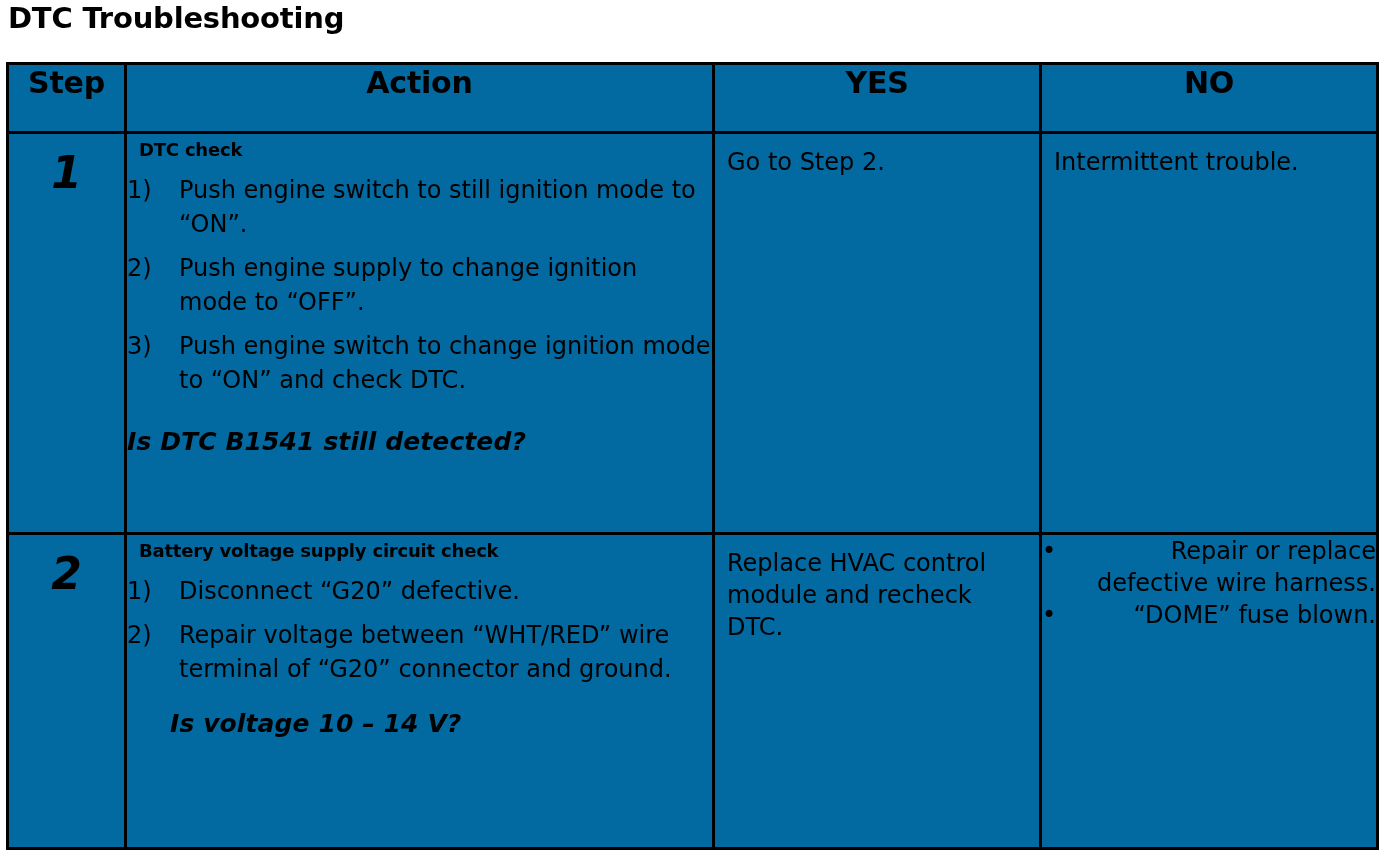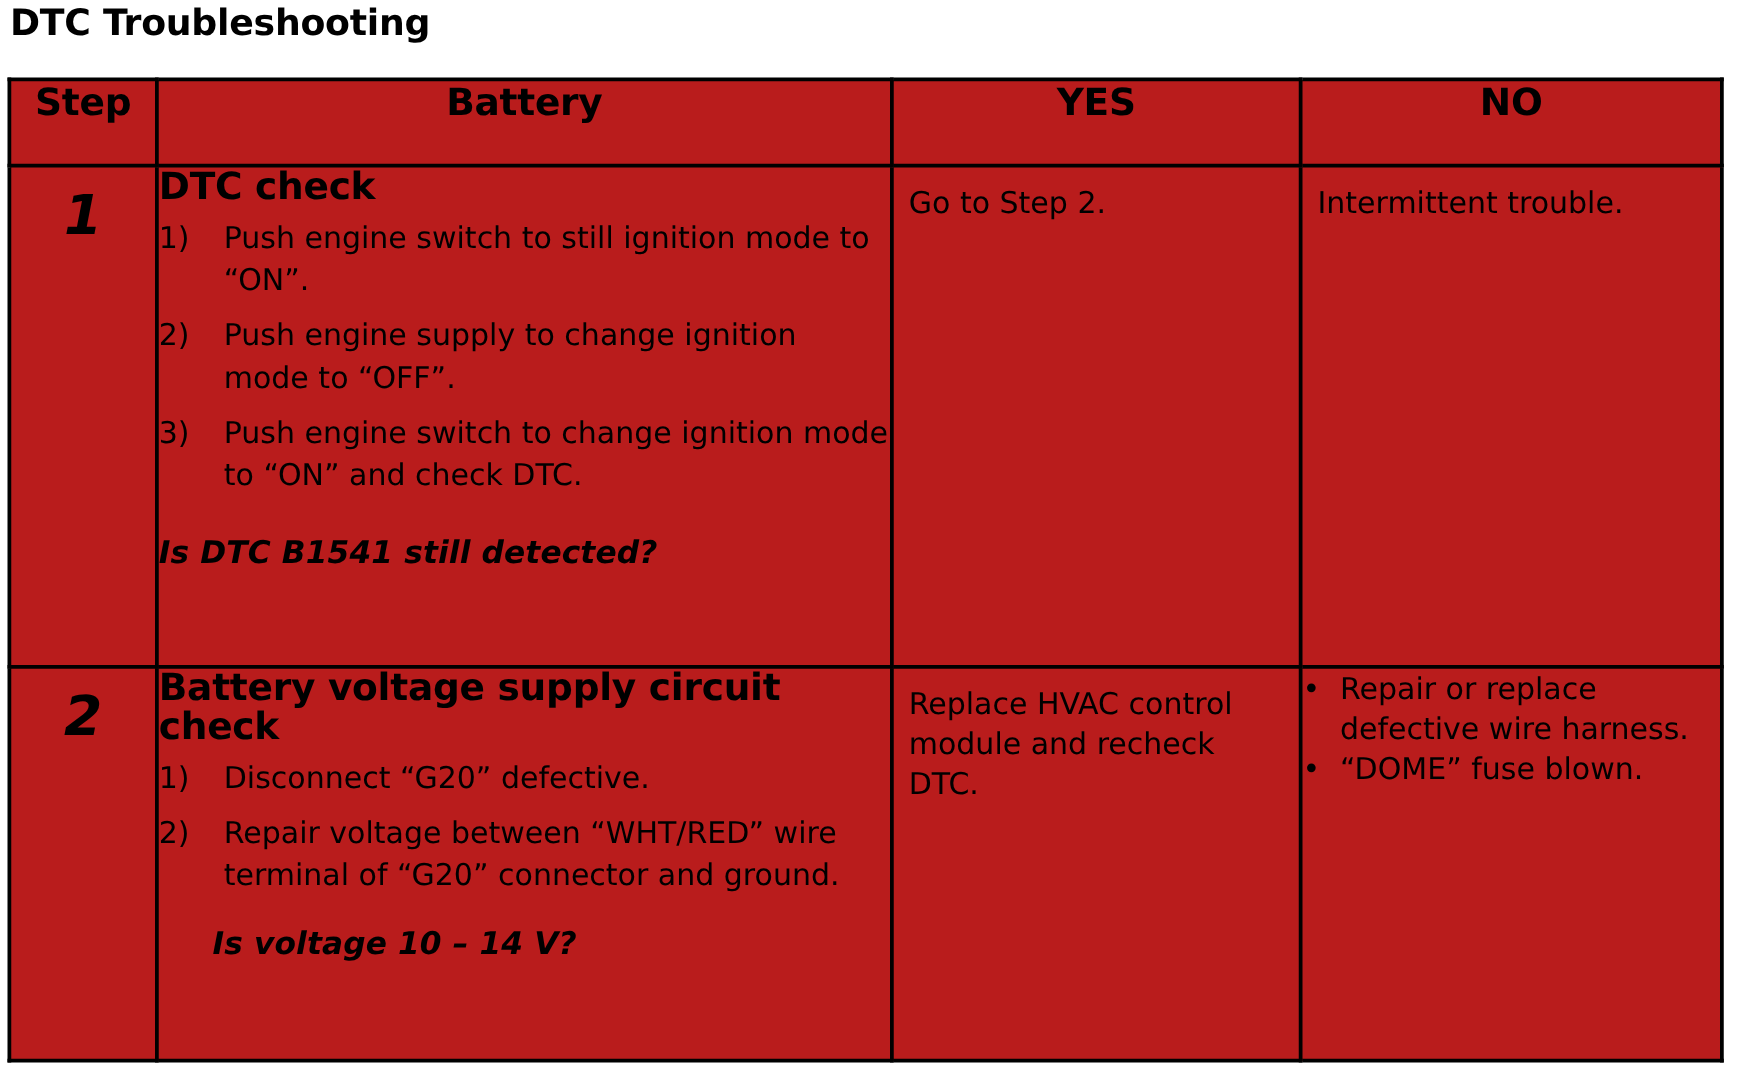--- a/index.html
+++ b/index.html
@@ -38,21 +38,21 @@
     top: 62px;
     width: 1370px;
     border-collapse: collapse;
     table-layout: fixed;
   }
 
   .dtc-table td, .dtc-table th {
     border: 3px solid #000000;
     padding: 0;
     vertical-align: top;
-    background: #b91c1c;
+    background: #0369a1;
   }
 
   
   col.c-step   { width: 118px; }
   col.c-action { width: 588px; }
   col.c-yes    { width: 327px; }
   col.c-no     { width: 337px; }
 
   
   .hdr-cell {
@@ -76,25 +76,26 @@
     font-weight: bold;
     font-style: italic;
     line-height: 50px;
   }
 
   
   .action-cell {
     padding: 10px 10px 12px 10px;
   }
   .action-title {
-    font-size: 30px;
+    font-size: 18px;
     font-weight: bold;
     line-height: 31px;
     letter-spacing: -0.2px;
     margin: 0 0 8px 0;
+    padding-left: 12px;
   }
   .steps-list {
     margin: 0;
     padding: 0;
     list-style: none;
   }
   .step-item {
     display: flex;
     align-items: flex-start;
     font-size: 24px;
@@ -139,21 +140,21 @@
     font-size: 24px;
     line-height: 32px;
   }
   .bullet-item .dot {
     flex: 0 0 auto;
     width: 30px;
     text-align: left;
     font-size: 24px;
     line-height: 32px;
   }
-  .bullet-item .btext { flex: 1 1 auto; }
+  .bullet-item .btext { flex: 1 1 auto; text-align: right; }
 
   
   .row-1 td { height: 398px; }
   .row-2 td { height: 312px; }
 </style>
 </head>
 <body>
 
 <div class="page">
 
@@ -162,21 +163,21 @@
   <table class="dtc-table">
     <colgroup>
       <col class="c-step">
       <col class="c-action">
       <col class="c-yes">
       <col class="c-no">
     </colgroup>
     <thead>
       <tr>
         <th class="hdr-cell">Step</th>
-        <th class="hdr-cell">Battery</th>
+        <th class="hdr-cell">Action</th>
         <th class="hdr-cell">YES</th>
         <th class="hdr-cell">NO</th>
       </tr>
     </thead>
     <tbody>
 
       <tr class="row-1">
 
         <td class="step-cell">
           <span class="step-num">1</span>

